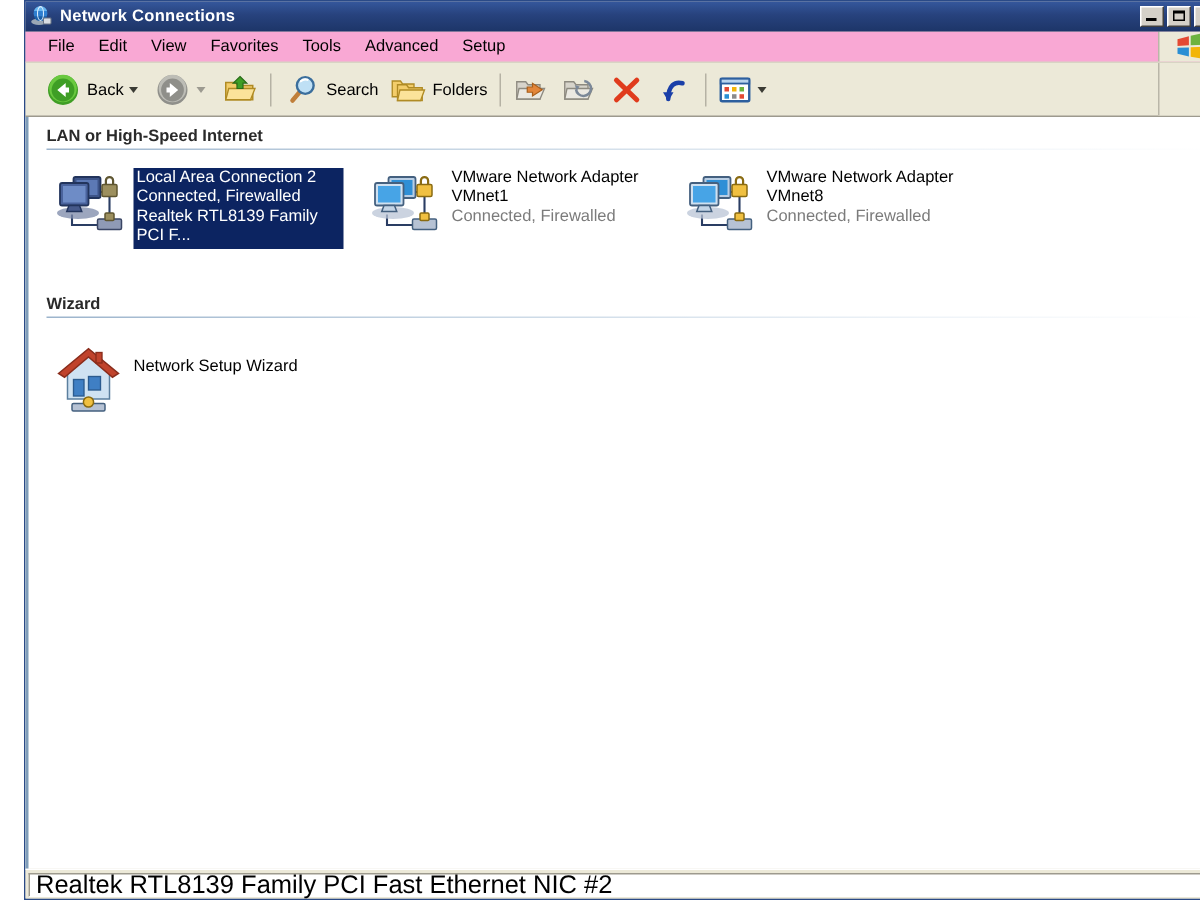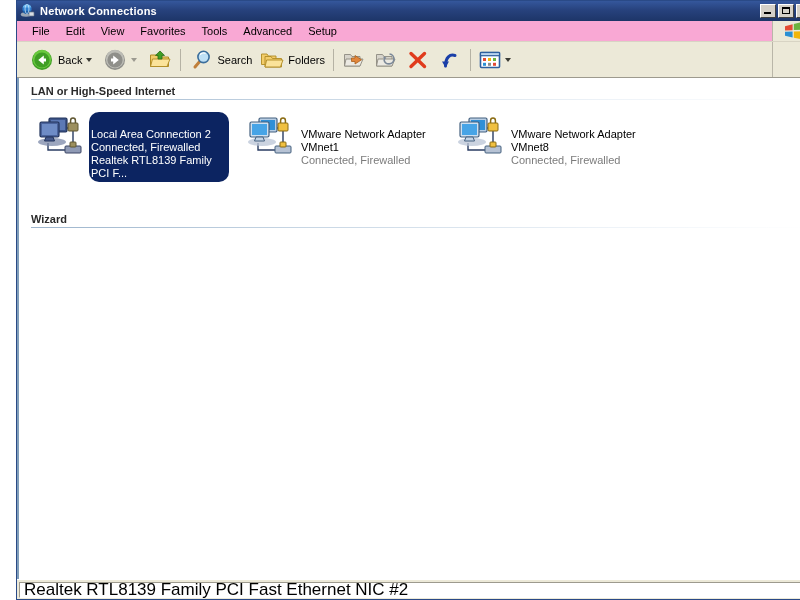--- a/index.html
+++ b/index.html
@@ -219,23 +219,22 @@
     cursor: default;
   }
   .conn-item .icon-wrap {
     width: 50px;
     height: 48px;
     flex: 0 0 auto;
     position: relative;
   }
   .conn-item .text-wrap {
     margin-left: 4px;
-    padding: 16px 2px 2px 2px;
+    padding: 0 2px 2px 2px;
     line-height: 13px;
-    border-radius: 10px;
   }
   .conn-item .name {
     font-size: 11px;
     color: #000;
   }
   .conn-item .status {
     font-size: 11px;
     color: #7b7b7b;
   }
   .conn-item .device {
@@ -553,20 +552,35 @@
 
       </div>
     </div>
 
     <div class="group" style="margin-top:24px;">
       <div class="group-header">Wizard</div>
       <div class="group-rule"></div>
 
       <div class="items-row">
 
+        <div class="wiz-item">
+          <div class="icon-wrap">
+            <svg width="48" height="50" viewBox="0 0 48 50">
+              <path d="M6 22 L24 7 L42 22 L38 22 L38 40 L10 40 L10 22 Z" fill="#cfe2f2" stroke="#5b7f9e" stroke-width="1"></path>
+              <path d="M4 23 L24 6.5 L44 23 L40 25.5 L24 12 L8 25.5 Z" fill="#c0432c" stroke="#8a2d1c" stroke-width="1"></path>
+              <rect x="29" y="9" width="4" height="7" fill="#c0432c" stroke="#8a2d1c" stroke-width="0.9"></rect>
+              <rect x="14" y="27" width="7" height="11" fill="#3f7fc4" stroke="#2b5b8f" stroke-width="0.9"></rect>
+              <rect x="24" y="25" width="8" height="9" fill="#3f7fc4" stroke="#2b5b8f" stroke-width="0.9"></rect>
+              <path d="M24 40 L24 43" stroke="#2a3d63" stroke-width="1.4"></path>
+              <rect x="13" y="43" width="22" height="5" rx="1" fill="#b6c2d4" stroke="#44607f" stroke-width="1"></rect>
+              <circle cx="24" cy="42" r="3.4" fill="#f0c041" stroke="#8a6b12" stroke-width="1"></circle>
+            </svg>
+          </div>
+          <div class="label">Network Setup Wizard</div>
+        </div>
 
 
       </div>
     </div>
 
   </div>
 
   <div id="statusbar">
     <div class="panel">Realtek RTL8139 Family PCI Fast Ethernet NIC #2</div>
   </div>

